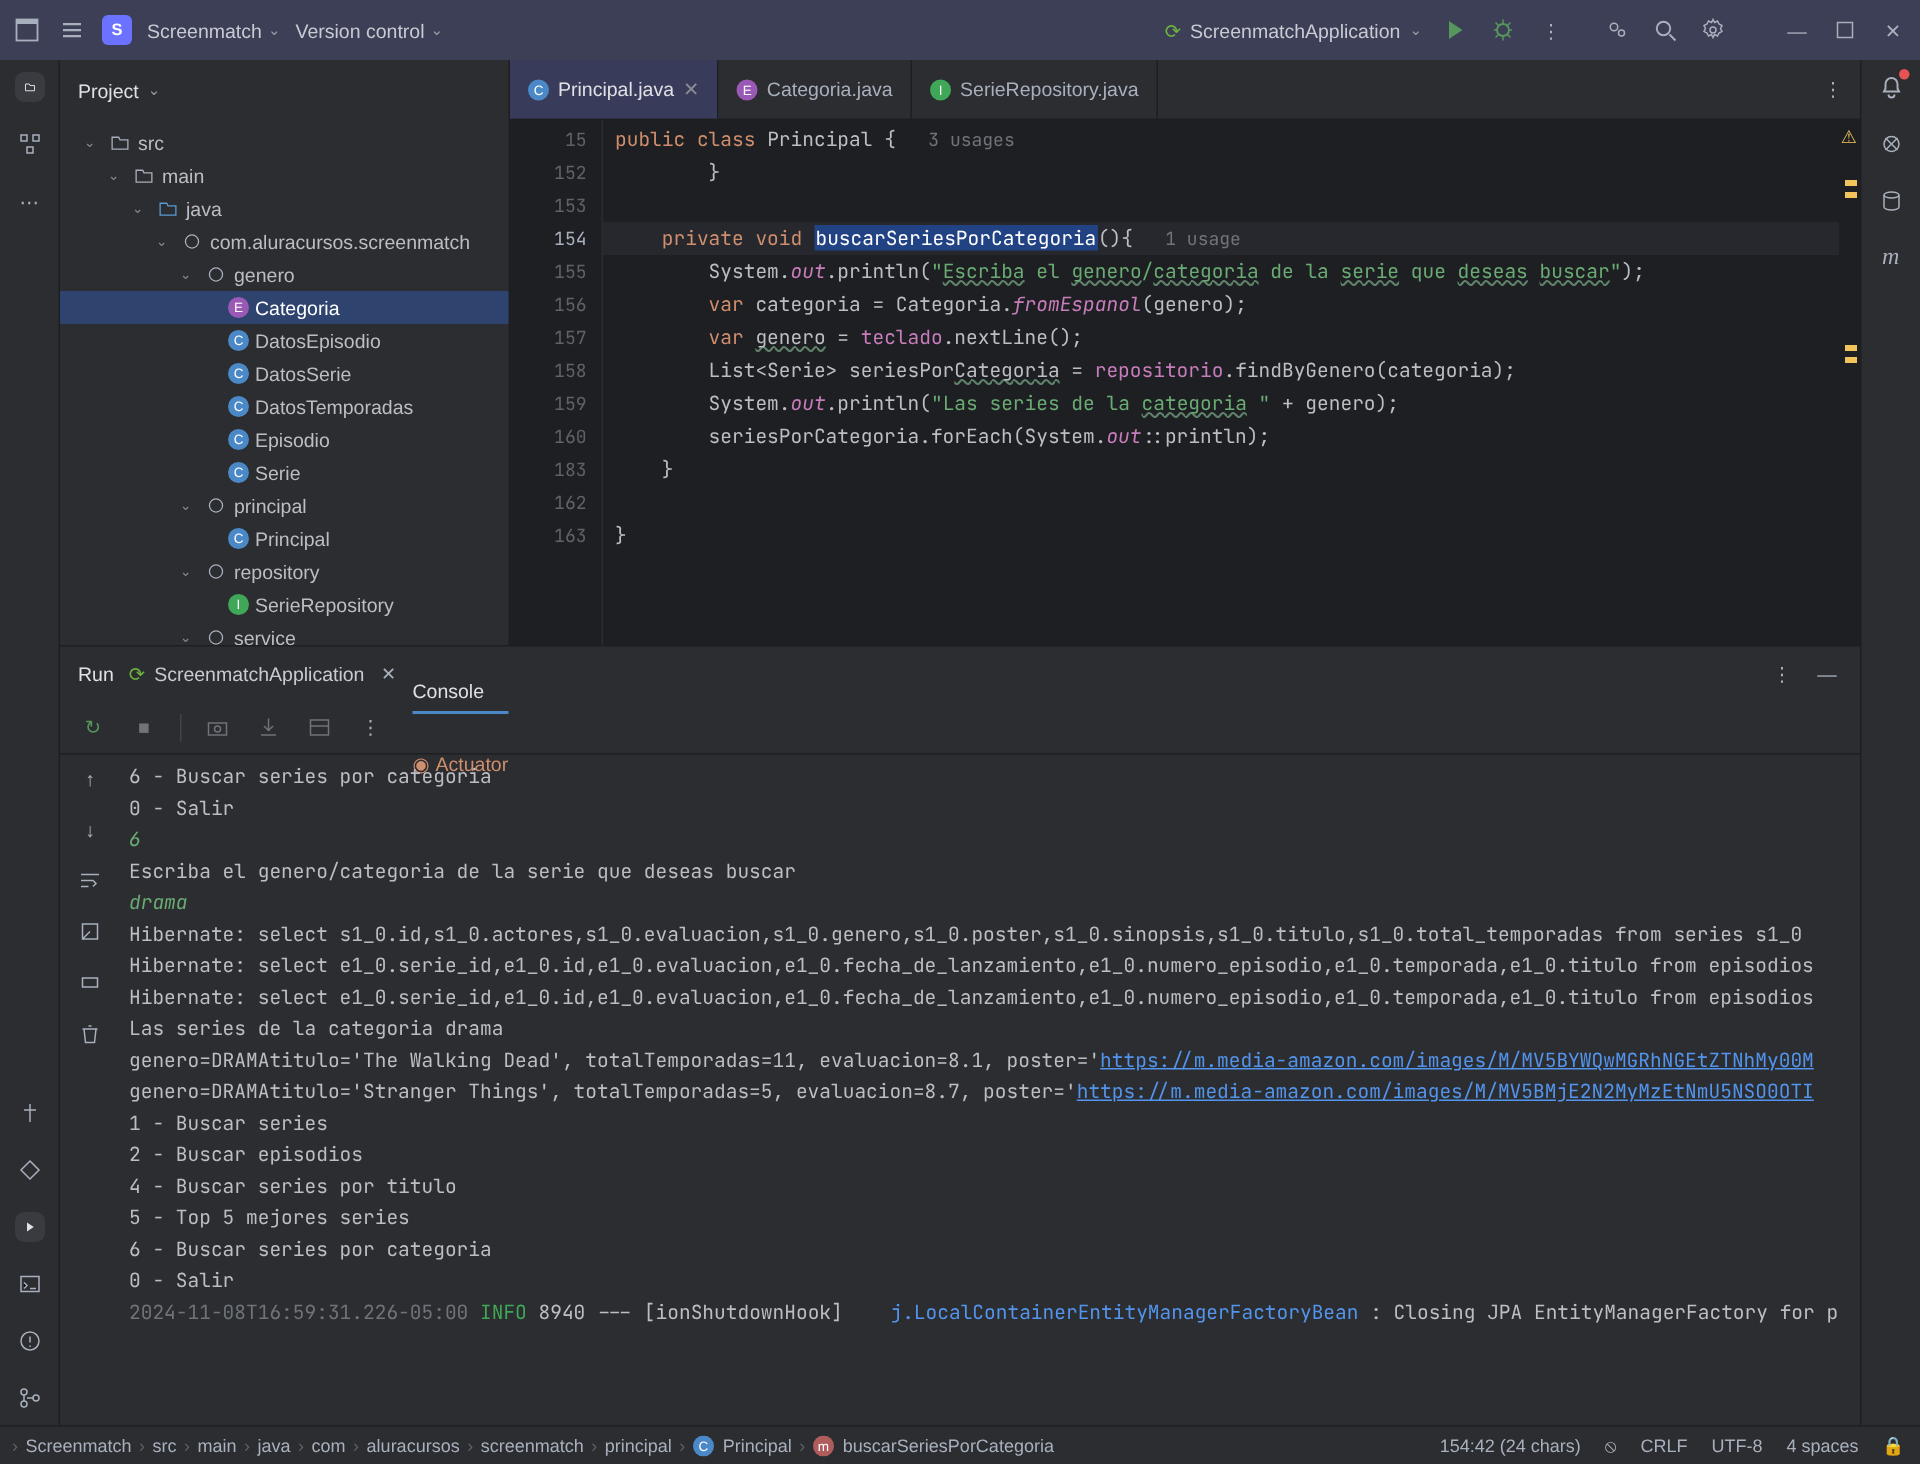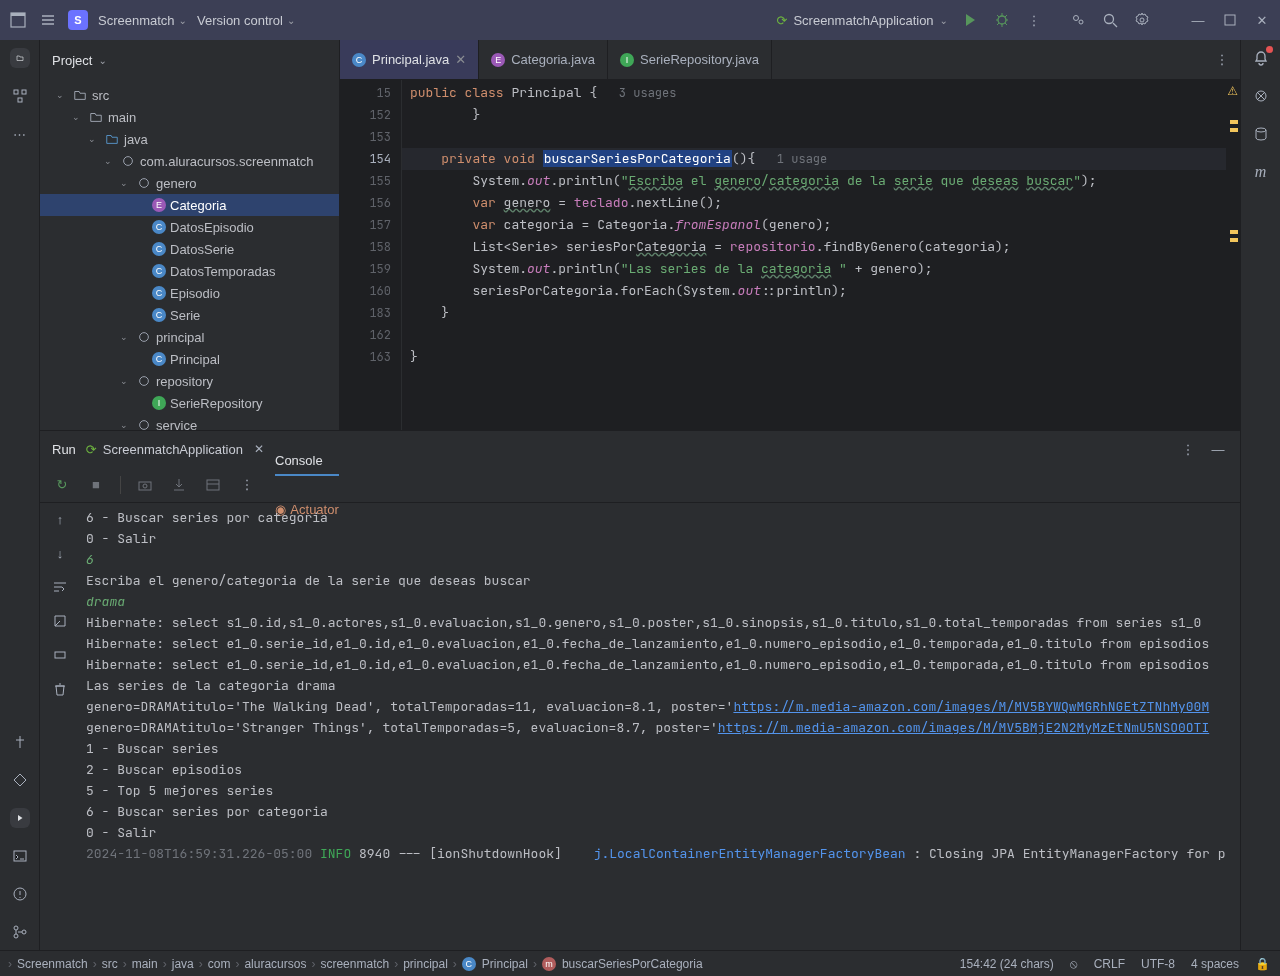--- a/index.html
+++ b/index.html
@@ -393,22 +393,22 @@
               <div>183</div>
               <div>162</div>
               <div>163</div>
             </div>
           <div class="code">
 <div class="code-line"><span class="kw">public </span><span class="kw">class </span><span>Principal </span><span>{</span><span class="hint">   3 usages</span></div>
 <div class="code-line">        }</div>
 <div class="code-line"></div>
 <div class="code-line hl"><span class="kw">    private </span><span class="kw">void </span><span class="sel-method">buscarSeriesPorCategoria</span><span>(){</span><span class="hint">   1 usage</span></div>
 <div class="code-line"><span>        System.</span><span class="static">out</span><span>.println(</span><span class="str">"</span><span class="str und">Escriba</span><span class="str"> el </span><span class="str und">genero</span><span class="str">/</span><span class="str und">categoria</span><span class="str"> de la </span><span class="str und">serie</span><span class="str"> que </span><span class="str und">deseas</span><span class="str"> </span><span class="str und">buscar</span><span class="str">"</span><span>);</span></div>
+<div class="code-line"><span>        </span><span class="kw">var </span><span>categoria = Categoria.</span><span class="static">fromEspanol</span><span>(genero);</span></div>
 <div class="code-line"><span>        </span><span class="kw">var </span><span class="und">genero</span><span> = </span><span class="field">teclado</span><span>.nextLine();</span></div>
-<div class="code-line"><span>        </span><span class="kw">var </span><span>categoria = Categoria.</span><span class="static">fromEspanol</span><span>(genero);</span></div>
 <div class="code-line"><span>        List&lt;Serie&gt; seriesPor</span><span class="und">Categoria</span><span> = </span><span class="field">repositorio</span><span>.findByGenero(categoria);</span></div>
 <div class="code-line"><span>        System.</span><span class="static">out</span><span>.println(</span><span class="str">"Las series de la </span><span class="str und">categoria</span><span class="str"> "</span><span> + genero);</span></div>
 <div class="code-line"><span>        seriesPorCategoria.forEach(System.</span><span class="static">out</span><span>::println);</span></div>
 <div class="code-line">    }</div>
 <div class="code-line"></div>
 <div class="code-line">}</div>
           </div>
           <div class="editor-markers">
             <div class="warn-ic">⚠</div>
             <div class="marker warn" style="top:40px"></div>
@@ -496,20 +496,21 @@
             <div>Escriba el genero/categoria de la serie que deseas buscar</div>
             <div class="in">drama</div>
             <div>Hibernate: select s1_0.id,s1_0.actores,s1_0.evaluacion,s1_0.genero,s1_0.poster,s1_0.sinopsis,s1_0.titulo,s1_0.total_temporadas from series s1_0</div>
             <div>Hibernate: select e1_0.serie_id,e1_0.id,e1_0.evaluacion,e1_0.fecha_de_lanzamiento,e1_0.numero_episodio,e1_0.temporada,e1_0.titulo from episodios</div>
             <div>Hibernate: select e1_0.serie_id,e1_0.id,e1_0.evaluacion,e1_0.fecha_de_lanzamiento,e1_0.numero_episodio,e1_0.temporada,e1_0.titulo from episodios</div>
             <div>Las series de la categoria drama</div>
             <div><span>genero=DRAMAtitulo='The Walking Dead', totalTemporadas=11, evaluacion=8.1, poster='</span><span class="link">https://m.media-amazon.com/images/M/MV5BYWQwMGRhNGEtZTNhMy00M</span></div>
             <div><span>genero=DRAMAtitulo='Stranger Things', totalTemporadas=5, evaluacion=8.7, poster='</span><span class="link">https://m.media-amazon.com/images/M/MV5BMjE2N2MyMzEtNmU5NSO0OTI</span></div>
             <div>1 - Buscar series</div>
             <div>2 - Buscar episodios</div>
+            <div>4 - Buscar series por titulo</div>
             <div>5 - Top 5 mejores series</div>
             <div>6 - Buscar series por categoria</div>
             <div>0 - Salir</div>
             <div></div>
             <div><span class="dim">2024-11-08T16:59:31.226-05:00</span><span class="info"> INFO </span><span>8940</span><span> --- [ionShutdownHook] </span><span class="logger">j.LocalContainerEntityManagerFactoryBean</span><span> : Closing JPA EntityManagerFactory for p</span></div>
           </div>
       </div>
     </div>
   </div>
 

